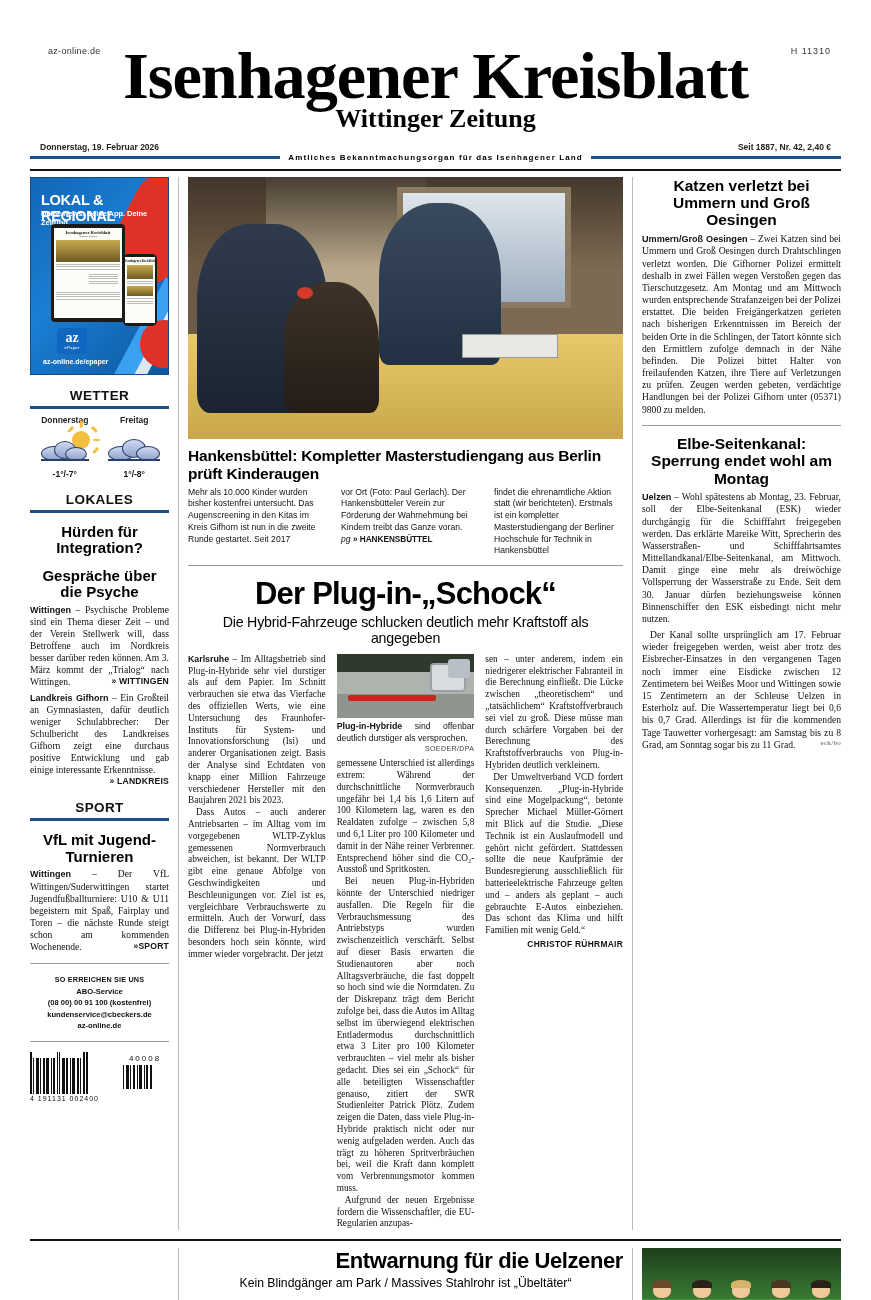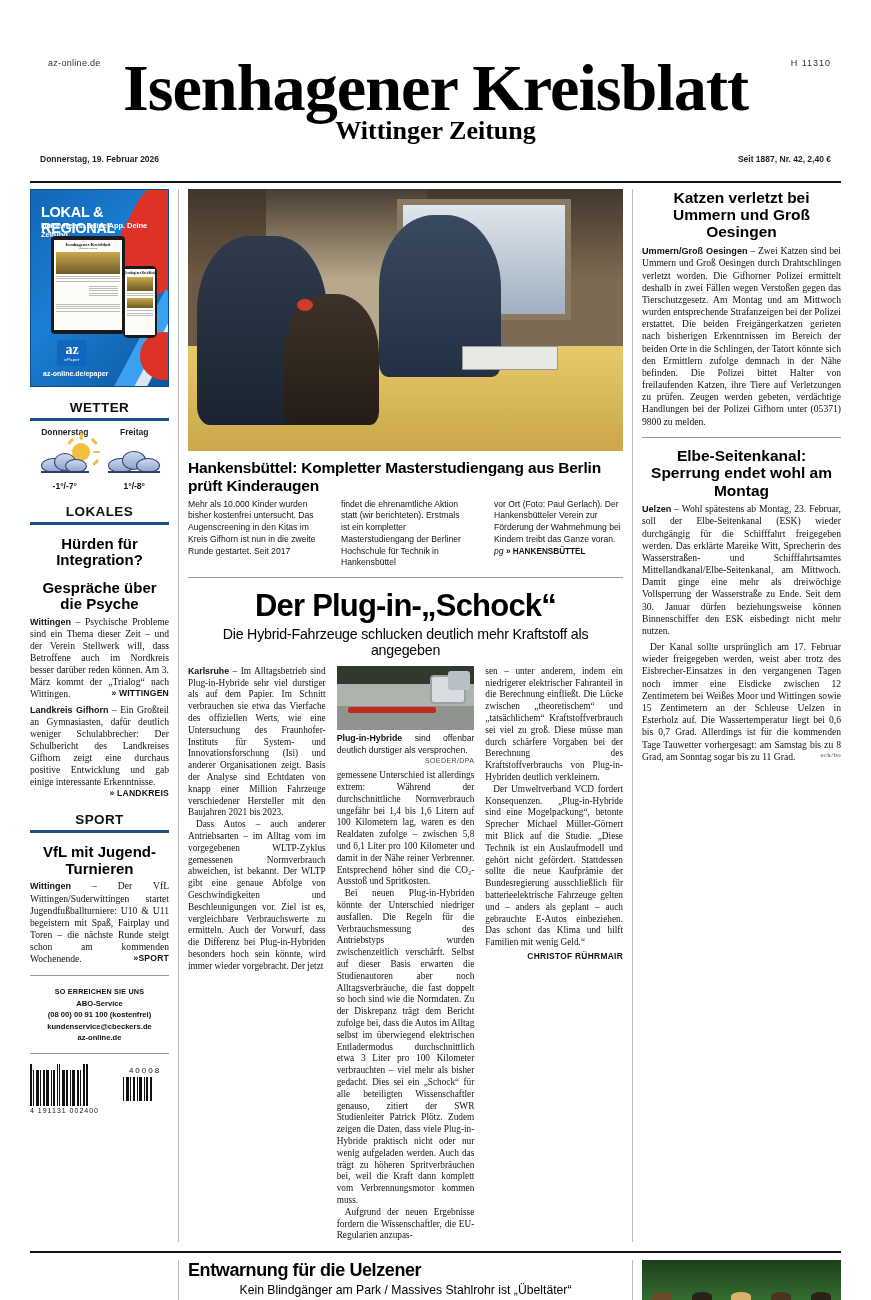--- a/index.html
+++ b/index.html
@@ -3,21 +3,21 @@
 <meta charset="utf-8">
 <style>
   * { box-sizing: border-box; margin: 0; padding: 0; }
   html, body {
     width: 871px; height: 1300px;
     background: #fff;
     font-family: "Liberation Sans", sans-serif;
     color: #111;
     overflow: hidden;
   }
-  .page { position: relative; width: 871px; height: 987px; padding: 0 30px; margin-top: 12px; }
+  .page { position: relative; width: 871px; height: 987px; padding: 0 30px; }
 
   
   .masthead { position: relative; padding-top: 44px; }
   .mh-left { position: absolute; left: 18px; top: 46px; font-size: 9px; color: #333; letter-spacing: .3px; }
   .mh-right { position: absolute; right: 10px; top: 46px; font-size: 9px; color: #333; letter-spacing: 1px; }
   .mh-title {
     text-align: center;
     font-family: "Liberation Serif", serif;
     font-weight: bold;
     font-size: 65px;
@@ -182,21 +182,21 @@
   .r-body { font-family: "Liberation Serif", serif; font-size: 9.6px; line-height: 1.27; text-align: justify; margin-top: 4px; color: #111; }
   .r-body b { font-family: "Liberation Sans", sans-serif; font-size: 9.1px; }
   .r-cred { font-size: 7px; color: #555; float: right; letter-spacing: .3px; }
   .rule-r { height: 1px; background: #9a9a9a; margin: 9px 0; }
 
   
   .bottom { display: flex; margin-top: 9px; border-top: 2px solid #111; padding-top: 7px; }
   .b-left { width: 148px; flex: 0 0 148px; padding-right: 9px; }
   .b-mid { flex: 1; padding: 0 9px; border-left: 1px solid #bbb; border-right: 1px solid #bbb; }
   .b-right { width: 208px; flex: 0 0 208px; padding-left: 9px; }
-  .b-head { text-align: left; font-weight: bold; font-size: 18px; letter-spacing: -.4px; color:#000; }
+  .b-head { text-align: right; font-weight: bold; font-size: 22px; letter-spacing: -.4px; color:#000; }
   .b-sub { text-align: center; font-size: 12.2px; margin-top: 2px; color:#000; }
 
   .pm-photo { width: 100%; height: 140px; position: relative; overflow: hidden;
     background: linear-gradient(180deg,#2f6a2e 0%,#4a8f3e 35%,#7fbf5a 100%); }
   .pm-blur { position:absolute; left:0; right:0; top:0; height:36%; background:linear-gradient(180deg,#1d3f1c,#3a7a33); filter: blur(0px); }
   .pm-row { position:absolute; left:0; right:0; display:flex; justify-content:space-around; }
   .pm-fig { width: 26px; }
   .pm-head { width:18px;height:16px;background:#f0c89a;border-radius:50% 50% 45% 45%;margin:0 auto;position:relative; }
   .pm-hair { position:absolute; left:-1px; right:-1px; top:-2px; height:8px; border-radius:50% 50% 0 0; }
   .clear { clear: both; }
@@ -207,20 +207,25 @@
 <div class="page">
 
   <div class="masthead">
     <div class="mh-left">az-online.de</div>
     <div class="mh-right">H 11310</div>
     <div class="mh-title">Isenhagener Kreisblatt</div>
     <div class="mh-sub">Wittinger Zeitung</div>
     <div class="mh-bottom">
       <div class="mh-date">Donnerstag, 19. Februar 2026</div>
       <div class="mh-price">Seit 1887, Nr. 42, 2,40 €</div>
+      <div class="mh-strap">
+        <span class="bar"></span>
+        <span class="txt">Amtliches Bekanntmachungsorgan für das Isenhagener Land</span>
+        <span class="bar"></span>
+      </div>
     </div>
   </div>
   <div class="rule-dark"></div>
 
   <div class="grid">
 
     <div class="col-left">
 
       <div class="ad-box">
         <div class="ad-swoosh1"></div>
@@ -429,22 +434,22 @@
         <div class="lp-fig2"></div>
         <div class="lp-fig1"></div>
         <div class="lp-child"></div>
         <div class="lp-flower"></div>
         <div class="lp-dev"></div>
       </div>
 
       <div class="cap-head">Hankensbüttel: Kompletter Masterstudiengang aus Berlin prüft Kinderaugen</div>
       <div class="cap-cols">
         <div>Mehr als 10.000 Kinder wurden bisher kostenfrei untersucht. Das Augenscreening in den Kitas im Kreis Gifhorn ist nun in die zweite Runde gestartet. Seit 2017</div>
+        <div><span>vor Ort (Foto: Paul Gerlach). Der Hankensbütteler Verein zur Förderung der Wahrnehmung bei Kindern treibt das Ganze voran.</span> <span class="src">pg</span> <span class="ref2">» HANKENSBÜTTEL</span></div>
         <div>findet die ehrenamtliche Aktion statt (wir berichteten). Erstmals ist ein kompletter Masterstudiengang der Berliner Hochschule für Technik in Hankensbüttel</div>
-        <div><span>vor Ort (Foto: Paul Gerlach). Der Hankensbütteler Verein zur Förderung der Wahrnehmung bei Kindern treibt das Ganze voran.</span> <span class="src">pg</span> <span class="ref2">» HANKENSBÜTTEL</span></div>
       </div>
       <div class="rule-mid"></div>
 
       <div class="main-head">Der Plug-in-„Schock“</div>
       <div class="main-sub">Die Hybrid-Fahrzeuge schlucken deutlich mehr Kraftstoff als angegeben</div>
 
       <div class="art3">
         <div class="c">
           <p><b>Karlsruhe</b><span> – Im Alltagsbetrieb sind Plug-in-Hybride sehr viel durstiger als auf dem Papier. Im Schnitt verbrauchen sie etwa das Vierfache des offiziellen Werts, wie eine Untersuchung des Fraunhofer-Instituts für System- und Innovationsforschung (Isi) und anderer Organisationen zeigt. Basis der Analyse sind Echtdaten von knapp einer Million Fahrzeuge verschiedener Hersteller mit den Baujahren 2021 bis 2023.</span></p>
           <p>Dass Autos – auch anderer Antriebsarten – im Alltag vom im vorgegebenen WLTP-Zyklus gemessenen Normverbrauch abweichen, ist bekannt. Der WLTP gibt eine genaue Abfolge von Geschwindigkeiten und Beschleunigungen vor. Ziel ist es, vergleichbare Verbrauchswerte zu ermitteln. Auch der Vorwurf, dass die Differenz bei Plug-in-Hybriden besonders hoch sein könnte, wird immer wieder vorgebracht. Der jetzt</p>

